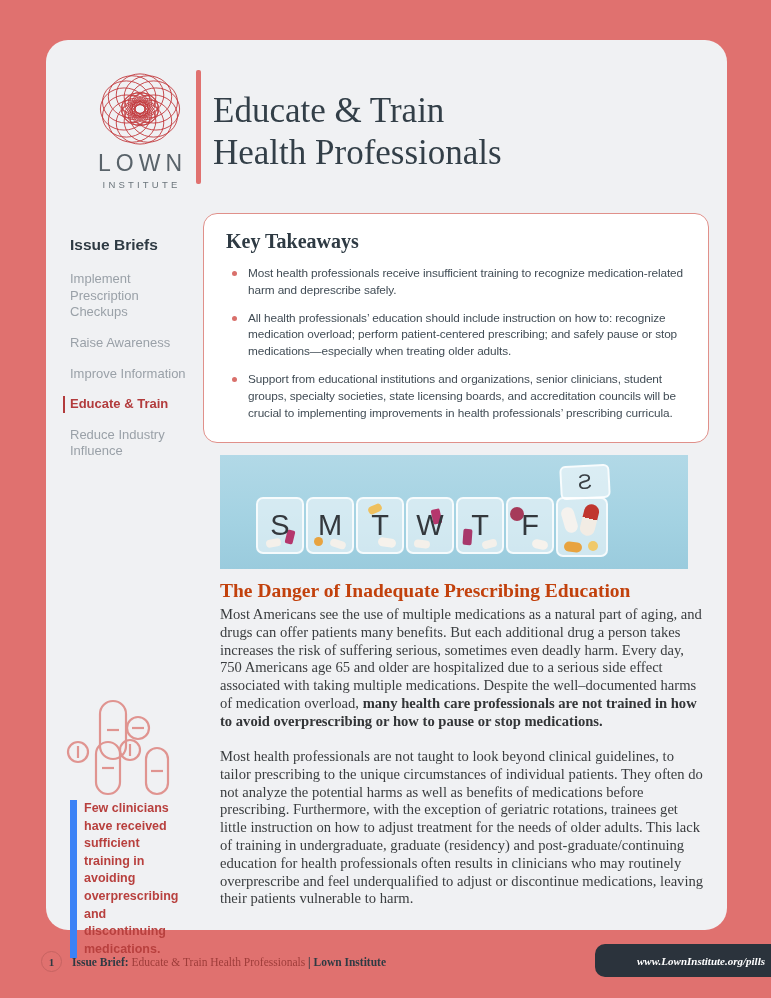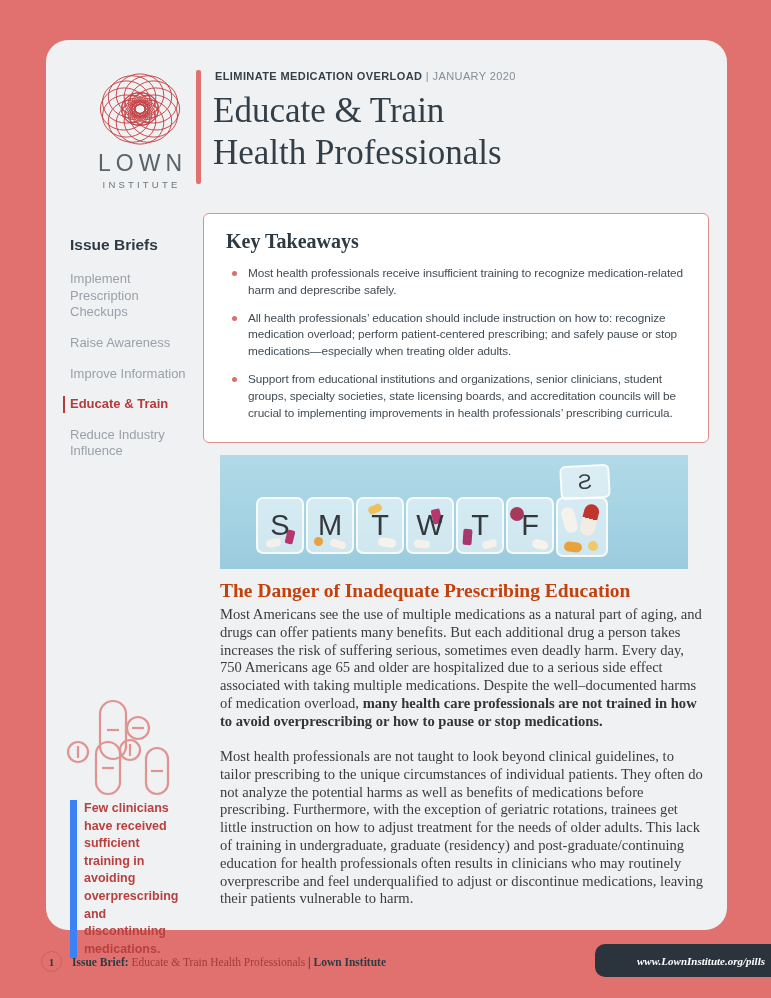--- a/index.html
+++ b/index.html
@@ -29,21 +29,21 @@
     font-size:35px; line-height:42px; color:#333f48;
   }
   
   .sidebar { position:absolute; left:24px; top:196px; width:126px; }
   .sidebar-heading { font-size:15.5px; font-weight:700; color:#2e3a43; margin-bottom:17px; }
   .side-item { font-size:13px; color:#9aa1a8; line-height:1.28; margin-bottom:14px; cursor:pointer; }
   .side-item.active { color:#b23b3c; font-weight:700; border-left:2px solid #b23b3c; padding-left:5px; margin-left:-7px; }
   
   .takeaways {
     position:absolute; left:157px; top:173px; width:506px; min-height:200px;
-    background:#ffffff; border:1.5px solid #e0908a; border-radius:6px;
+    background:#ffffff; border:1.5px solid #e0908a; border-radius:14px;
     padding:16px 22px 10px 22px;
   }
   .takeaways h3 { font-family:"Liberation Serif", serif; font-size:20px; color:#2e3a43; margin-bottom:12px; }
   .takeaways ul { list-style:none; }
   .takeaways li {
     position:relative; padding-left:22px; margin-bottom:11px;
     font-size:11.8px; line-height:16.8px; color:#414c55; letter-spacing:-.1px;
   }
   .takeaways li::before {
     content:""; position:absolute; left:6px; top:6px;
@@ -143,25 +143,20 @@
           <circle cx="50" cy="42" r="13.5"></circle>
         <circle cx="54" cy="43.1" r="13.5"></circle>
           <circle cx="56.9" cy="46" r="13.5"></circle>
       </g>
     </svg>
     <div class="logo-name">LOWN</div>
     <div class="logo-sub">INSTITUTE</div>
   </div>
 
   <div class="title-bar"></div>
-  <div class="eyebrow">
-    <span class="eb-bold">ELIMINATE MEDICATION OVERLOAD</span>
-    <span class="eb-sep">|</span>
-    <span class="eb-date">JANUARY 2020</span>
-  </div>
   <h1 class="page-title">
     <span>Educate &amp; Train</span><br>
     <span>Health Professionals</span>
   </h1>
 
   <nav class="sidebar">
     <div class="sidebar-heading">Issue Briefs</div>
     <div class="side-item">Implement Prescription Checkups</div>
     <div class="side-item">Raise Awareness</div>
     <div class="side-item">Improve Information</div>

